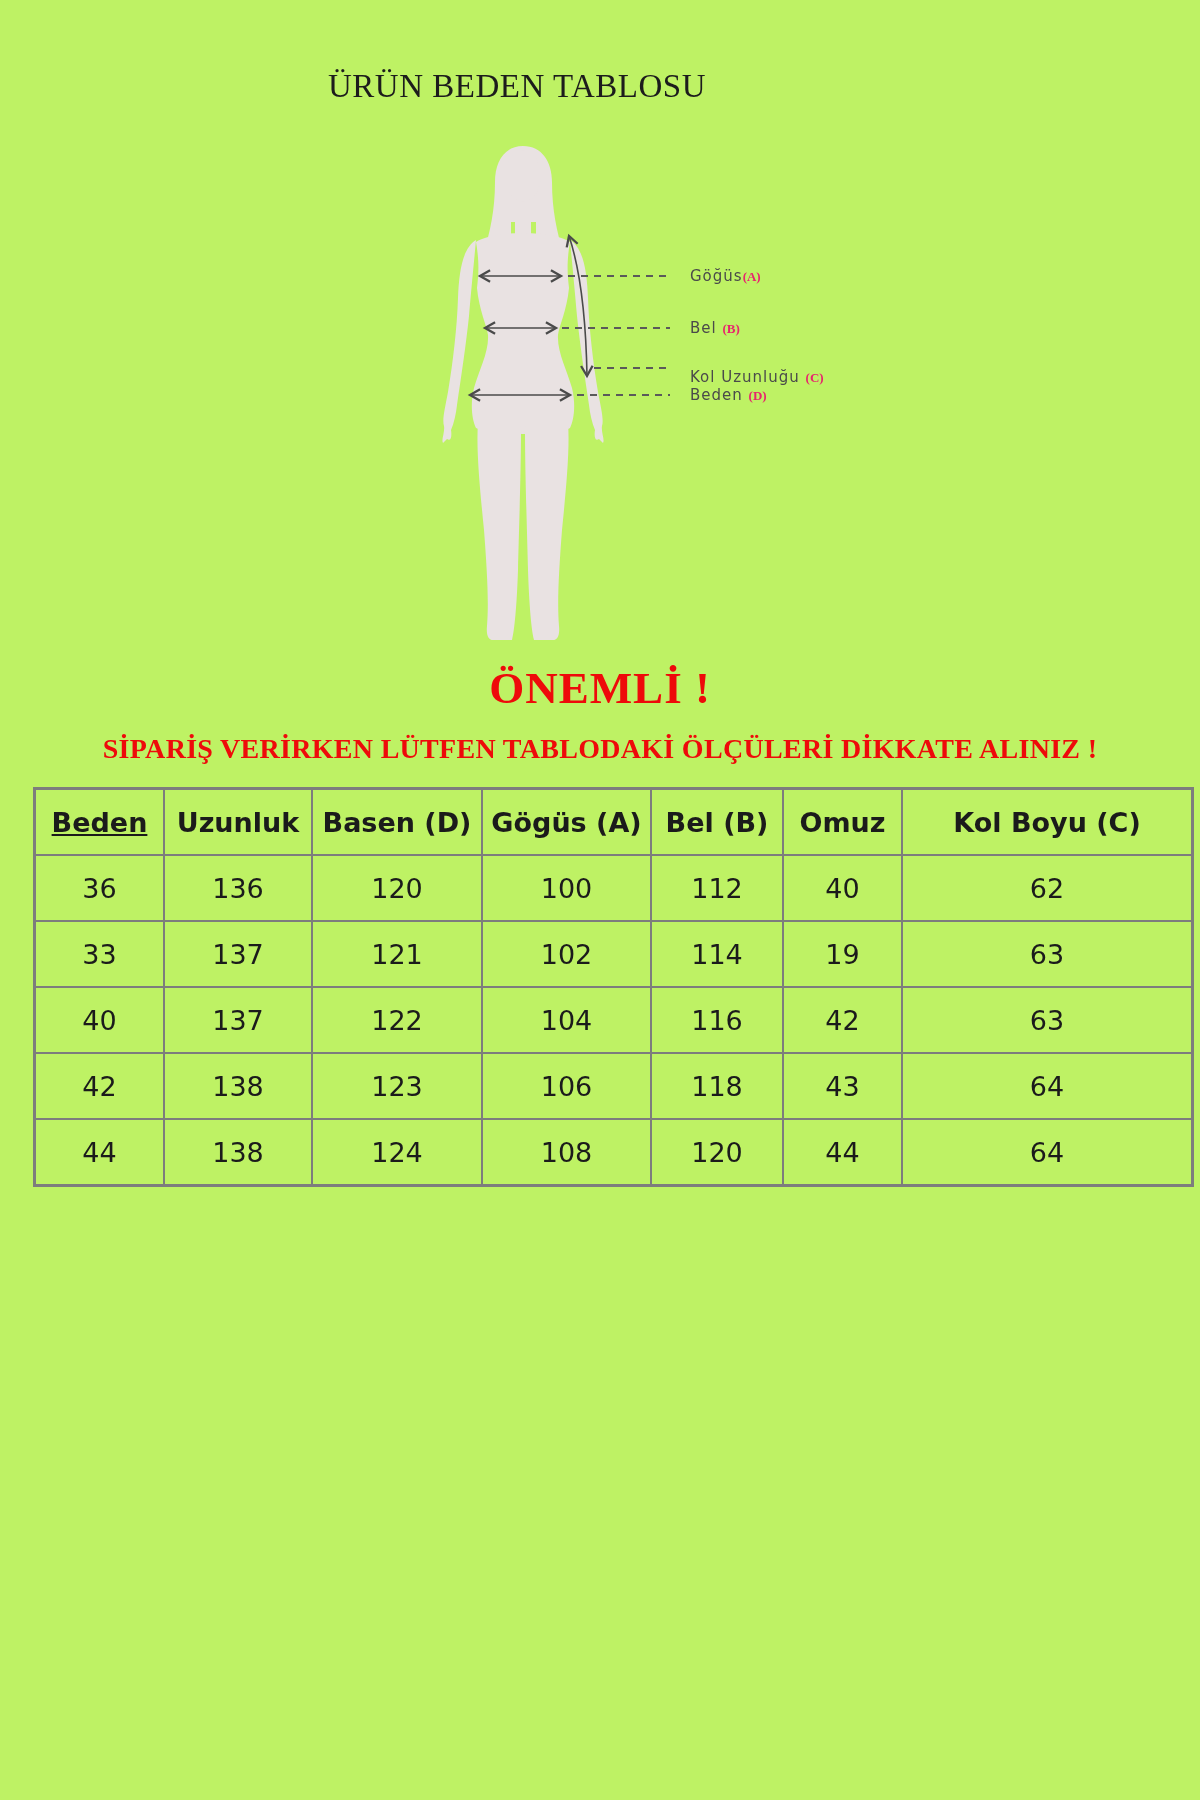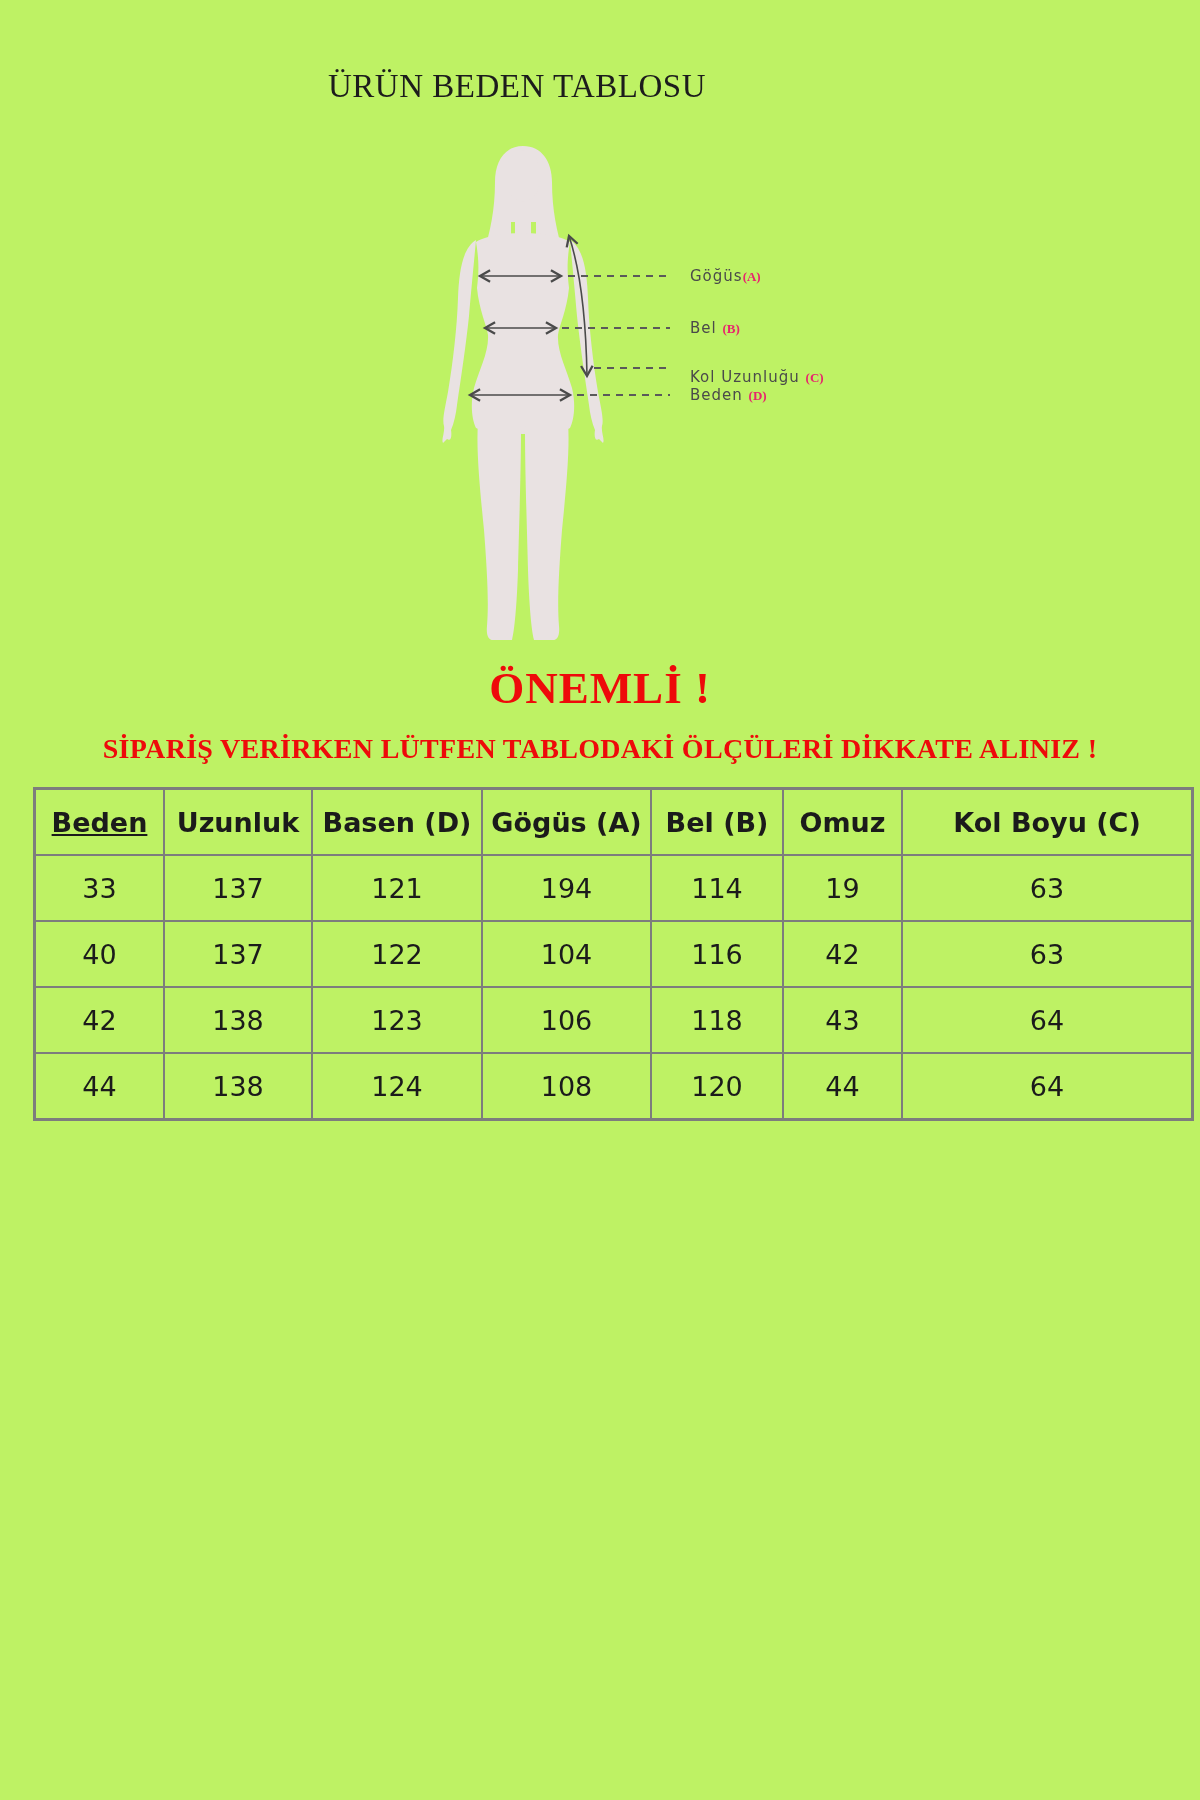--- a/index.html
+++ b/index.html
@@ -103,24 +103,33 @@
         <th class="c1">Uzunluk</th>
         <th class="c2">Basen (D)</th>
         <th class="c3">Gögüs (A)</th>
         <th class="c4">Bel (B)</th>
         <th class="c5">Omuz</th>
         <th class="c6">Kol Boyu (C)</th>
       </tr>
     </thead>
     <tbody>
       <tr>
+        <td>36</td>
+        <td>136</td>
+        <td>120</td>
+        <td>100</td>
+        <td>112</td>
+        <td>40</td>
+        <td>62</td>
+      </tr>
+      <tr>
         <td>33</td>
         <td>137</td>
         <td>121</td>
-        <td>194</td>
+        <td>102</td>
         <td>114</td>
         <td>19</td>
         <td>63</td>
       </tr>
       <tr>
         <td>40</td>
         <td>137</td>
         <td>122</td>
         <td>104</td>
         <td>116</td>

